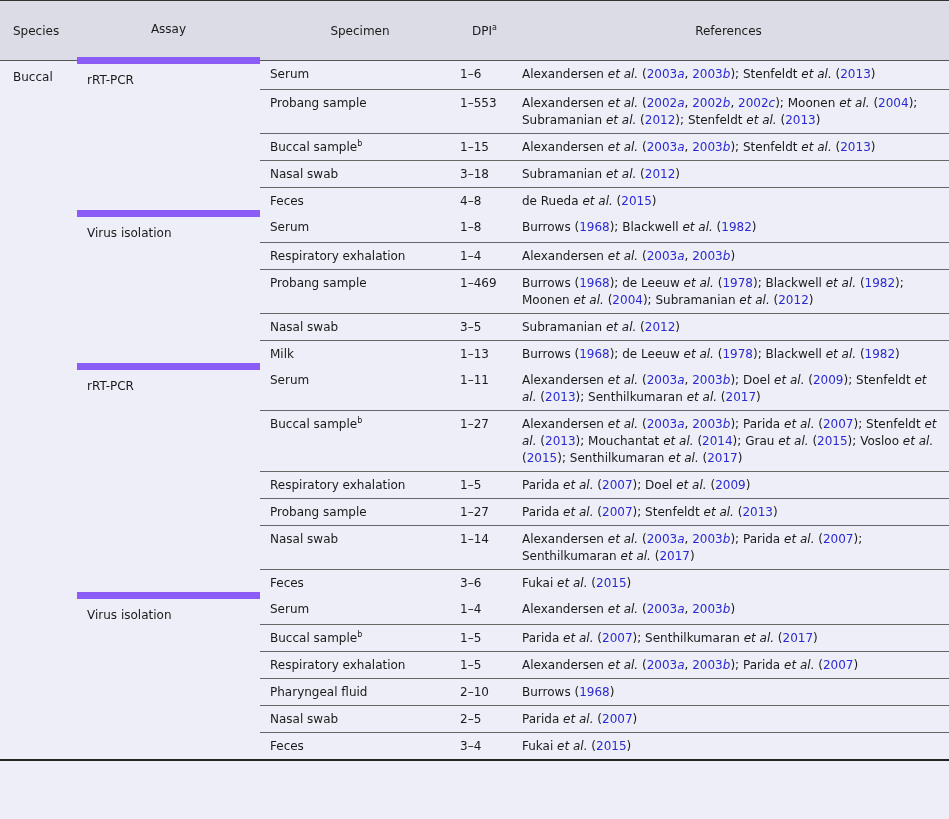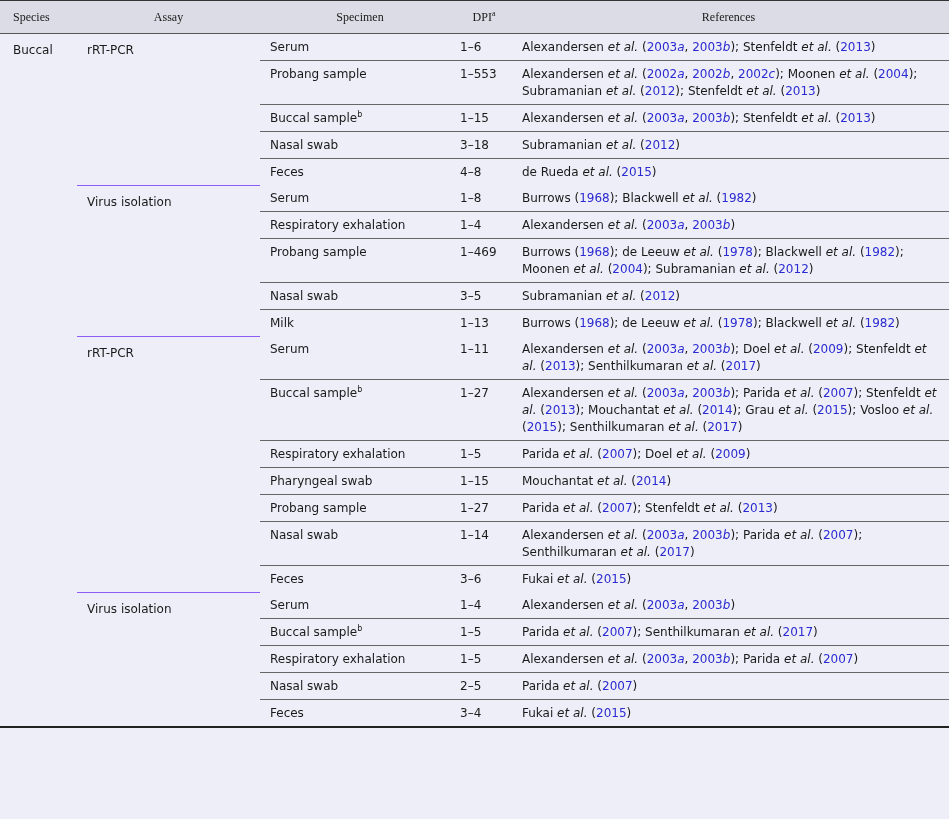--- a/index.html
+++ b/index.html
@@ -1,29 +1,29 @@
 <!DOCTYPE html>
 <html><head>
 <meta charset="utf-8">
 <style>
   html, body { margin:0; padding:0; background:#eeeef9; }
   body { width:949px; height:819px; overflow:hidden; font-family:"DejaVu Sans", sans-serif; font-size:12px; color:#1a1a1a; }
   table { border-collapse:collapse; width:949px; table-layout:fixed; }
   thead tr { background:#dcdce6; }
-  thead th { font-weight:normal; height:32px; padding:0; border-top:1px solid #333; border-bottom:1px solid #555; text-align:center;font-family:Liberation Serif, serif; }
+  thead th { font-weight:normal; height:32px; padding:12px; border-top:1px solid #333; border-bottom:1px solid #555; text-align:center; }
   th.c-species { text-align:left; padding-left:13px; }
   td { padding:0; vertical-align:top; line-height:17px; }
   td.species { padding:8px 0 0 13px; }
   td.assay { padding:8px 0 0 10px; }
   td.spec { padding:5px 0 4px 10px; }
   td.dpi { padding:5px 0 4px 0;margin-top:24px; }
   td.ref { padding:5px 10px 4px 14px; }
   .row td.spec, .row td.dpi, .row td.ref { border-top:1px solid #666; }
   .row.first td.spec, .row.first td.dpi, .row.first td.ref { border-top:none; }
-  .sect td.assay { border-top:1px solid #8b5cf6; }
+  .sect td.assay { border-top:7px solid #8b5cf6; }
   .species-top td { border-top:1px solid #444 !important; }
   sup { font-size:8px; vertical-align:super; line-height:0; }
   .yr { color:#2a2ad0; }
   i { font-style:italic; }
   tbody tr:last-child td { border-bottom:2px solid #222; }
 </style>
 </head>
 <body>
 
 <table>
@@ -131,27 +131,20 @@
       <tr class="row">
         <td class="species"></td>
         <td class="assay"></td>
         <td class="spec"><span>Respiratory exhalation</span></td>
         <td class="dpi">1–5</td>
         <td class="ref">Parida <i>et al.</i> (<span class="yr">2007</span>); Doel <i>et al.</i> (<span class="yr">2009</span>)</td>
       </tr>
       <tr class="row">
         <td class="species"></td>
         <td class="assay"></td>
-        <td class="spec"><span>Pharyngeal swab</span></td>
-        <td class="dpi">1–15</td>
-        <td class="ref">Mouchantat <i>et al.</i> (<span class="yr">2014</span>)</td>
-      </tr>
-      <tr class="row">
-        <td class="species"></td>
-        <td class="assay"></td>
         <td class="spec"><span>Probang sample</span></td>
         <td class="dpi">1–27</td>
         <td class="ref">Parida <i>et al.</i> (<span class="yr">2007</span>); Stenfeldt <i>et al.</i> (<span class="yr">2013</span>)</td>
       </tr>
       <tr class="row">
         <td class="species"></td>
         <td class="assay"></td>
         <td class="spec"><span>Nasal swab</span></td>
         <td class="dpi">1–14</td>
         <td class="ref">Alexandersen <i>et al.</i> (<span class="yr">2003<i>a</i></span>, <span class="yr">2003<i>b</i></span>); Parida <i>et al.</i> (<span class="yr">2007</span>); Senthilkumaran <i>et al.</i> (<span class="yr">2017</span>)</td>
@@ -176,20 +169,27 @@
         <td class="spec"><span>Buccal sample</span><sup>b</sup></td>
         <td class="dpi">1–5</td>
         <td class="ref">Parida <i>et al.</i> (<span class="yr">2007</span>); Senthilkumaran <i>et al.</i> (<span class="yr">2017</span>)</td>
       </tr>
       <tr class="row">
         <td class="species"></td>
         <td class="assay"></td>
         <td class="spec"><span>Respiratory exhalation</span></td>
         <td class="dpi">1–5</td>
         <td class="ref">Alexandersen <i>et al.</i> (<span class="yr">2003<i>a</i></span>, <span class="yr">2003<i>b</i></span>); Parida <i>et al.</i> (<span class="yr">2007</span>)</td>
+      </tr>
+      <tr class="row">
+        <td class="species"></td>
+        <td class="assay"></td>
+        <td class="spec"><span>Pharyngeal fluid</span></td>
+        <td class="dpi">2–10</td>
+        <td class="ref">Burrows (<span class="yr">1968</span>)</td>
       </tr>
       <tr class="row">
         <td class="species"></td>
         <td class="assay"></td>
         <td class="spec"><span>Nasal swab</span></td>
         <td class="dpi">2–5</td>
         <td class="ref">Parida <i>et al.</i> (<span class="yr">2007</span>)</td>
       </tr>
       <tr class="row">
         <td class="species"></td>

